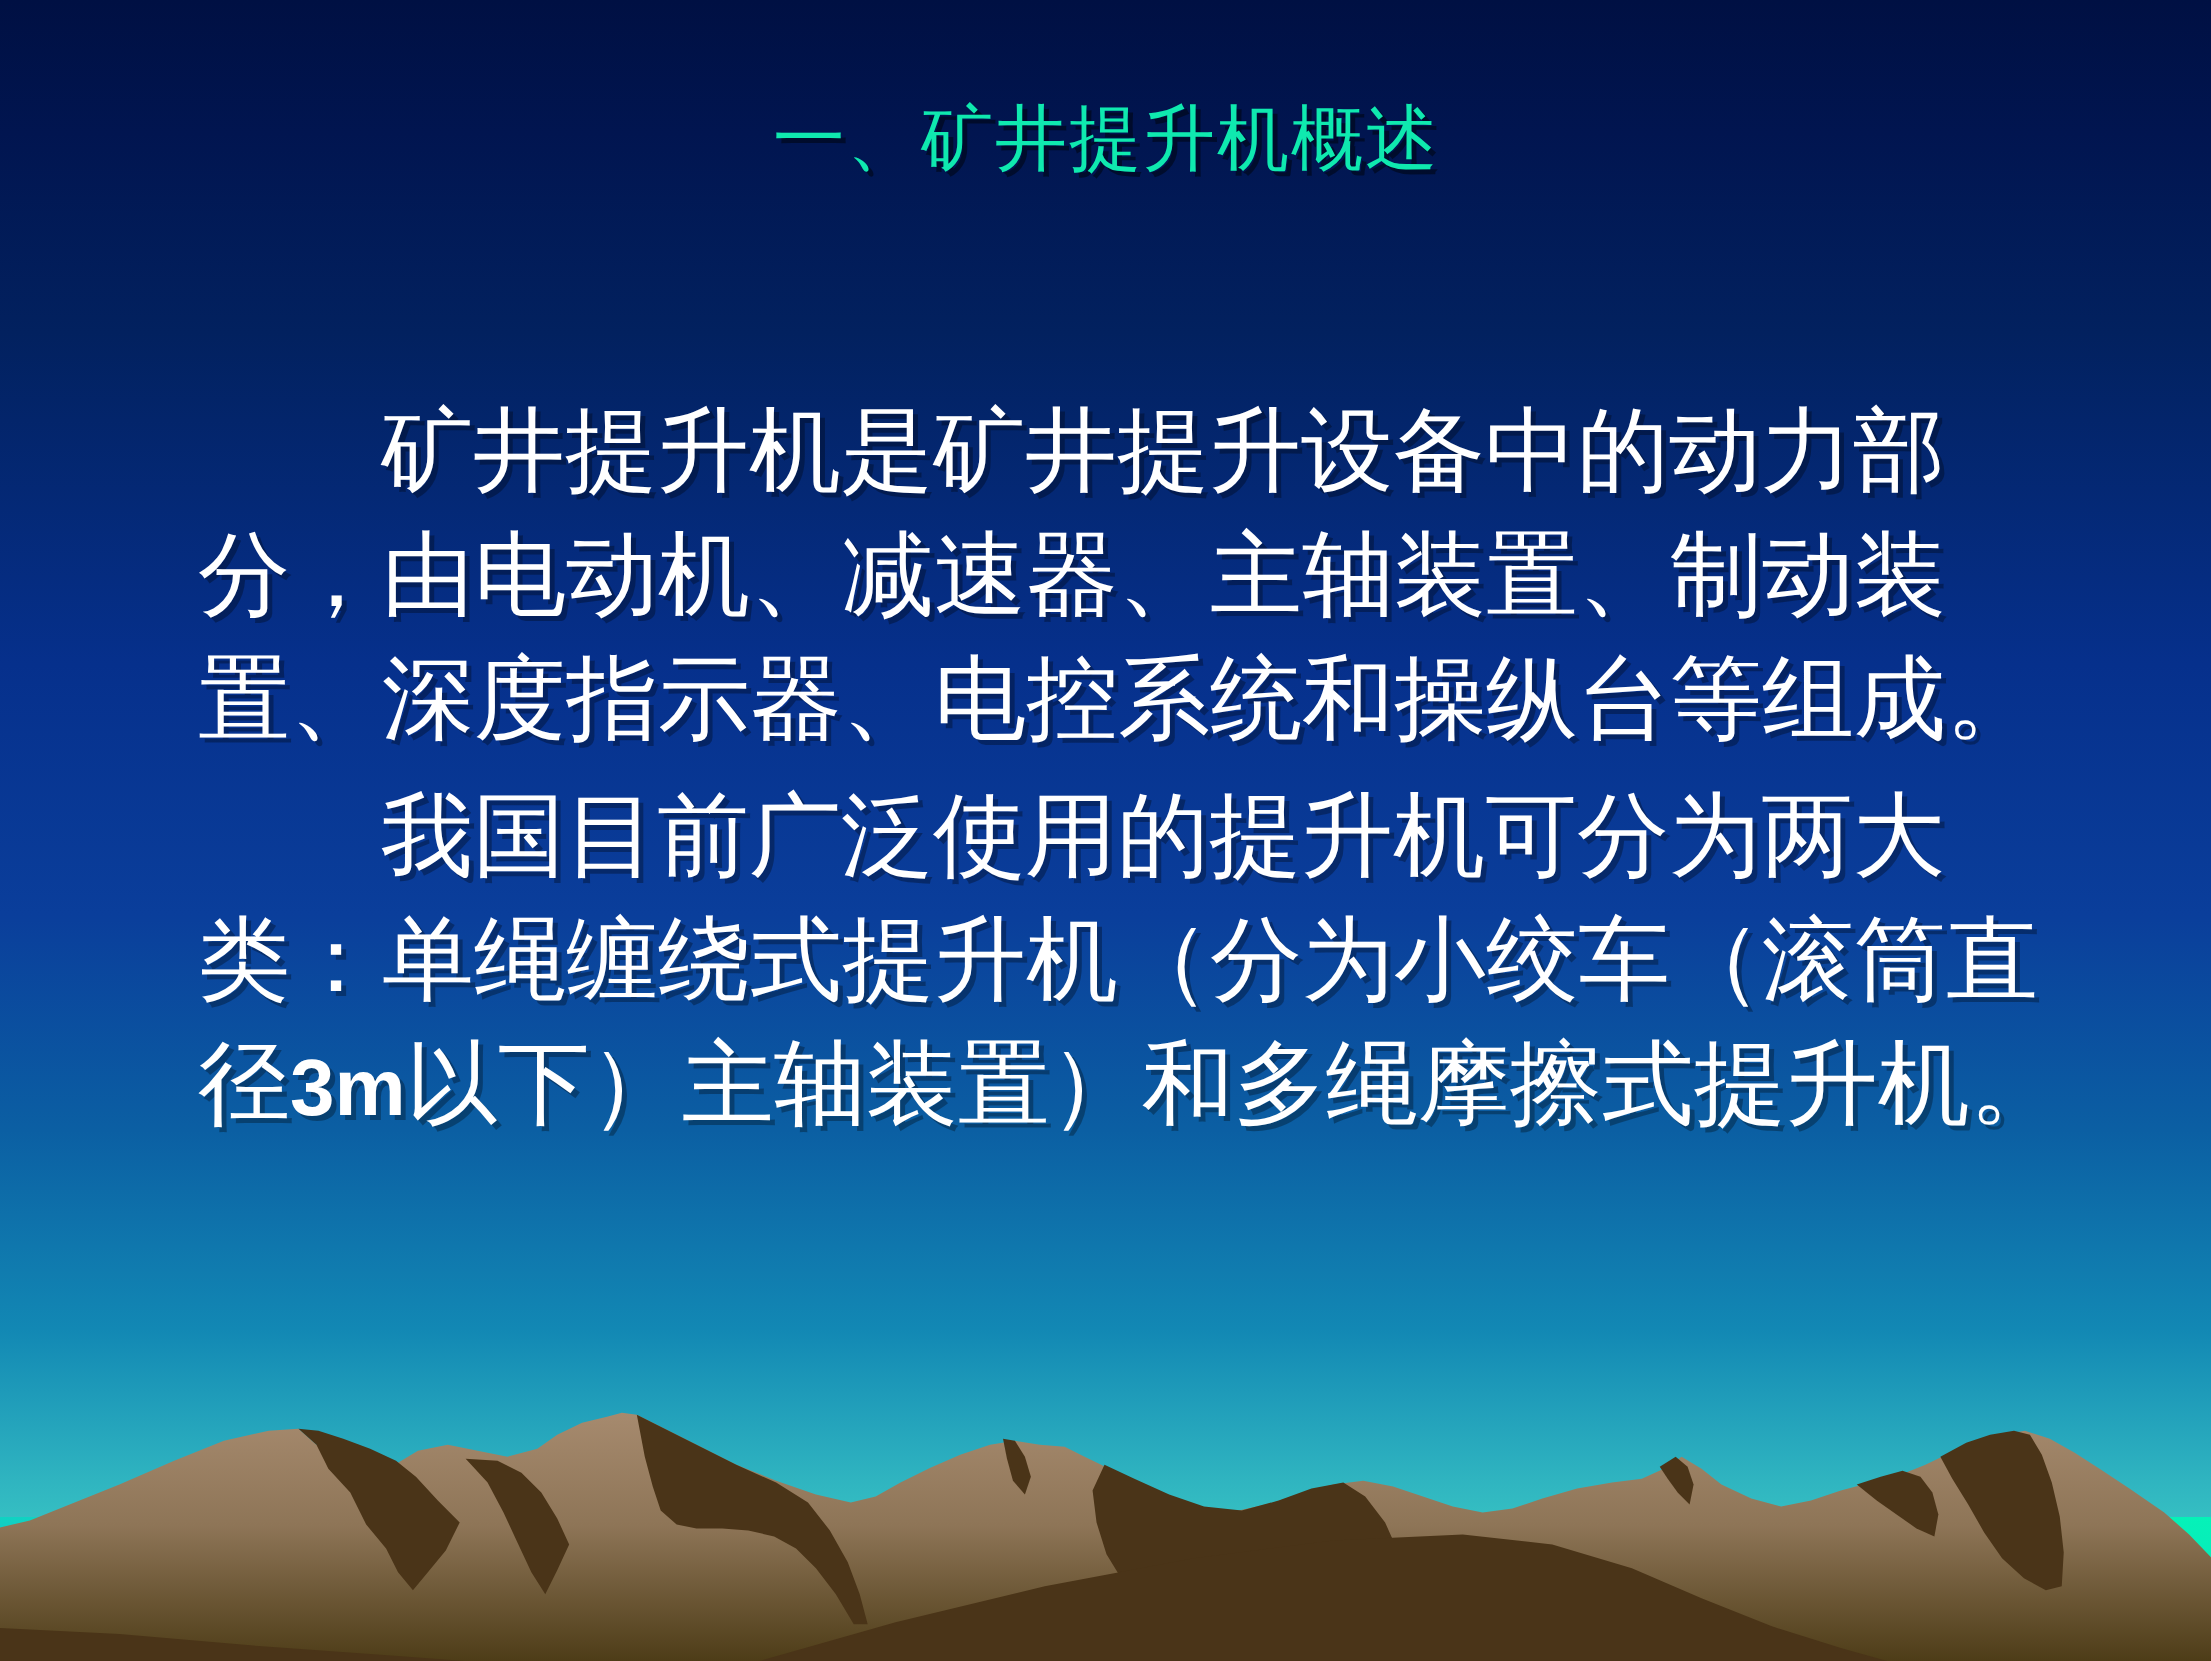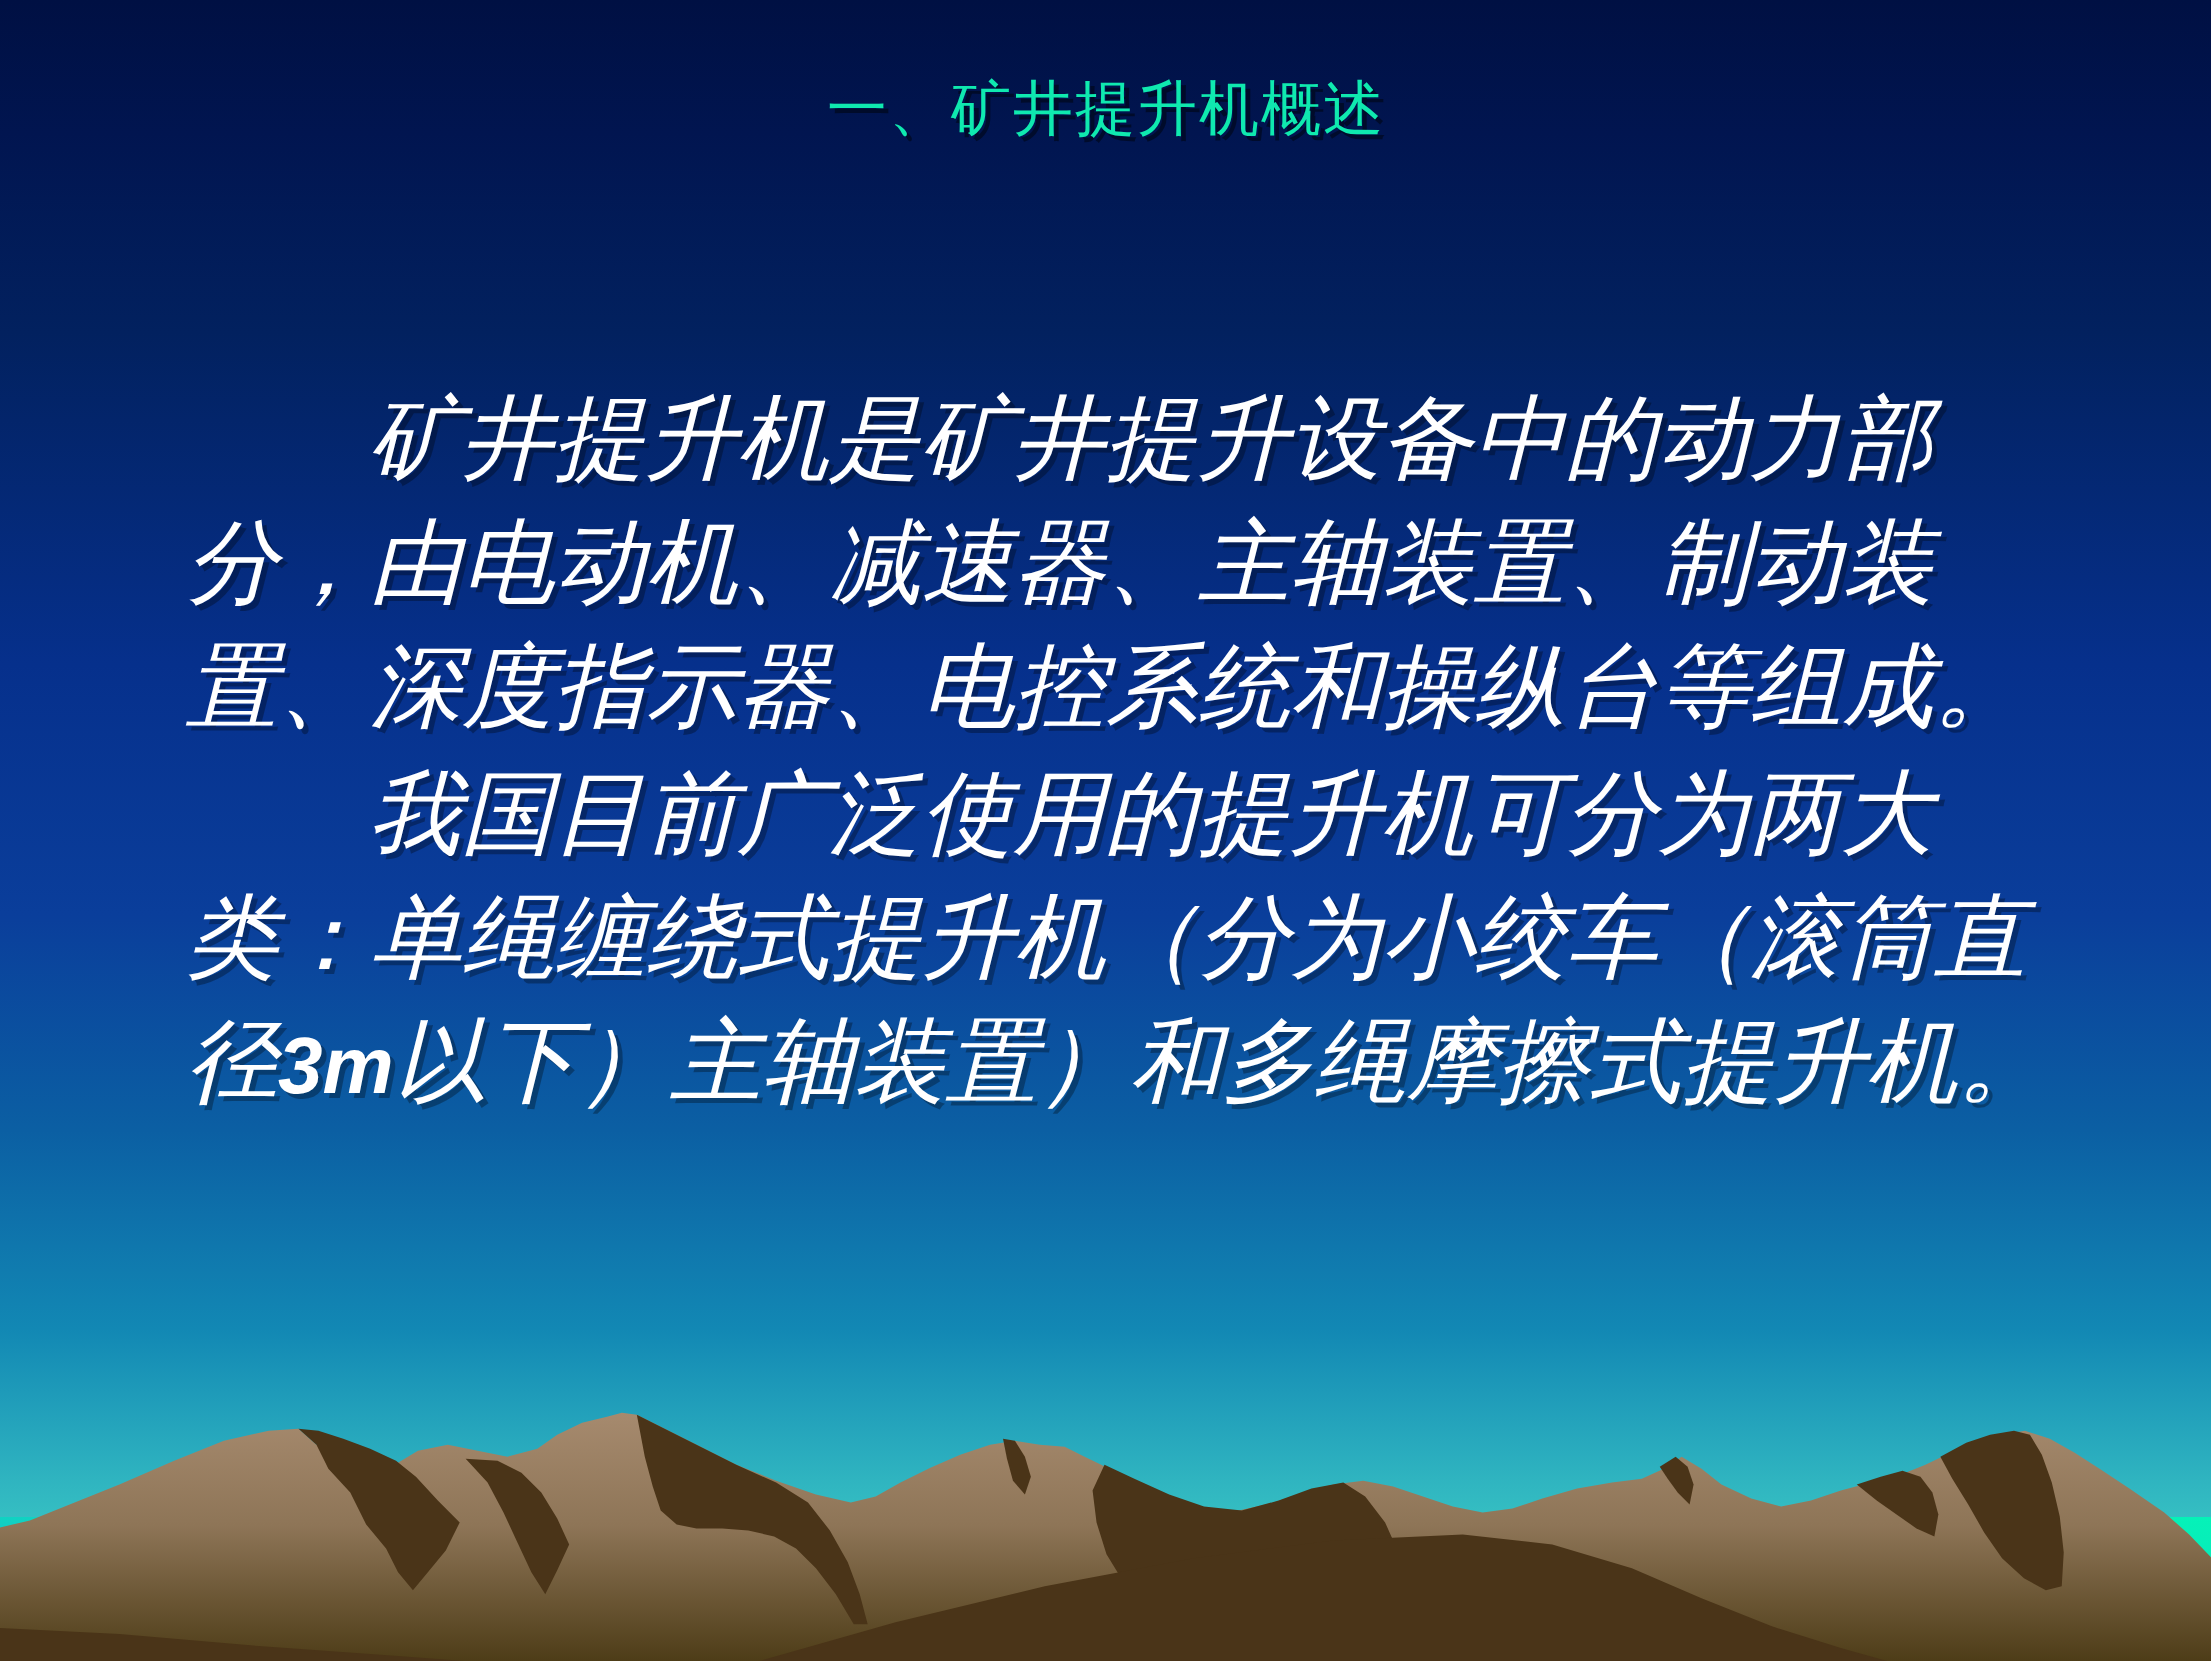--- a/index.html
+++ b/index.html
@@ -50,49 +50,48 @@
     left: 0;
     bottom: 0;
     width: 2212px;
     height: 289px;
   }
 
   
   #title {
     position: absolute;
     left: 0;
-    top: 76px;
+    top: 100px;
     width: 2212px;
     text-align: center;
-    font-size: 60px;
+    font-size: 72px;
     line-height: 1.1;
     letter-spacing: 2px;
     color: #0fe9af;
     text-shadow: 5px 5px 0 rgba(0,0,0,0.45);
     white-space: nowrap;
   }
 
   
   #body-text {
     position: absolute;
     left: 185px;
     top: 376px;
     width: 1891px;
     color: #ffffff;
     font-size: 92px;
     line-height: 124px;
     letter-spacing: 0px;
     text-shadow: 5px 5px 0 rgba(0,0,0,0.30);
   }
   #body-text p {
-    margin: 1px;
+    margin: 13px;
     text-indent: 183px;
     white-space: pre-wrap;
     word-break: break-all;
-    font-style: italic;
   }
   #body-text p.para-2 {
     margin-top: 3px;
   }
   .latin {
     font-family: "Liberation Sans", "DejaVu Sans", sans-serif;
     font-weight: bold;
     font-size: 80px;
   }
 </style>

